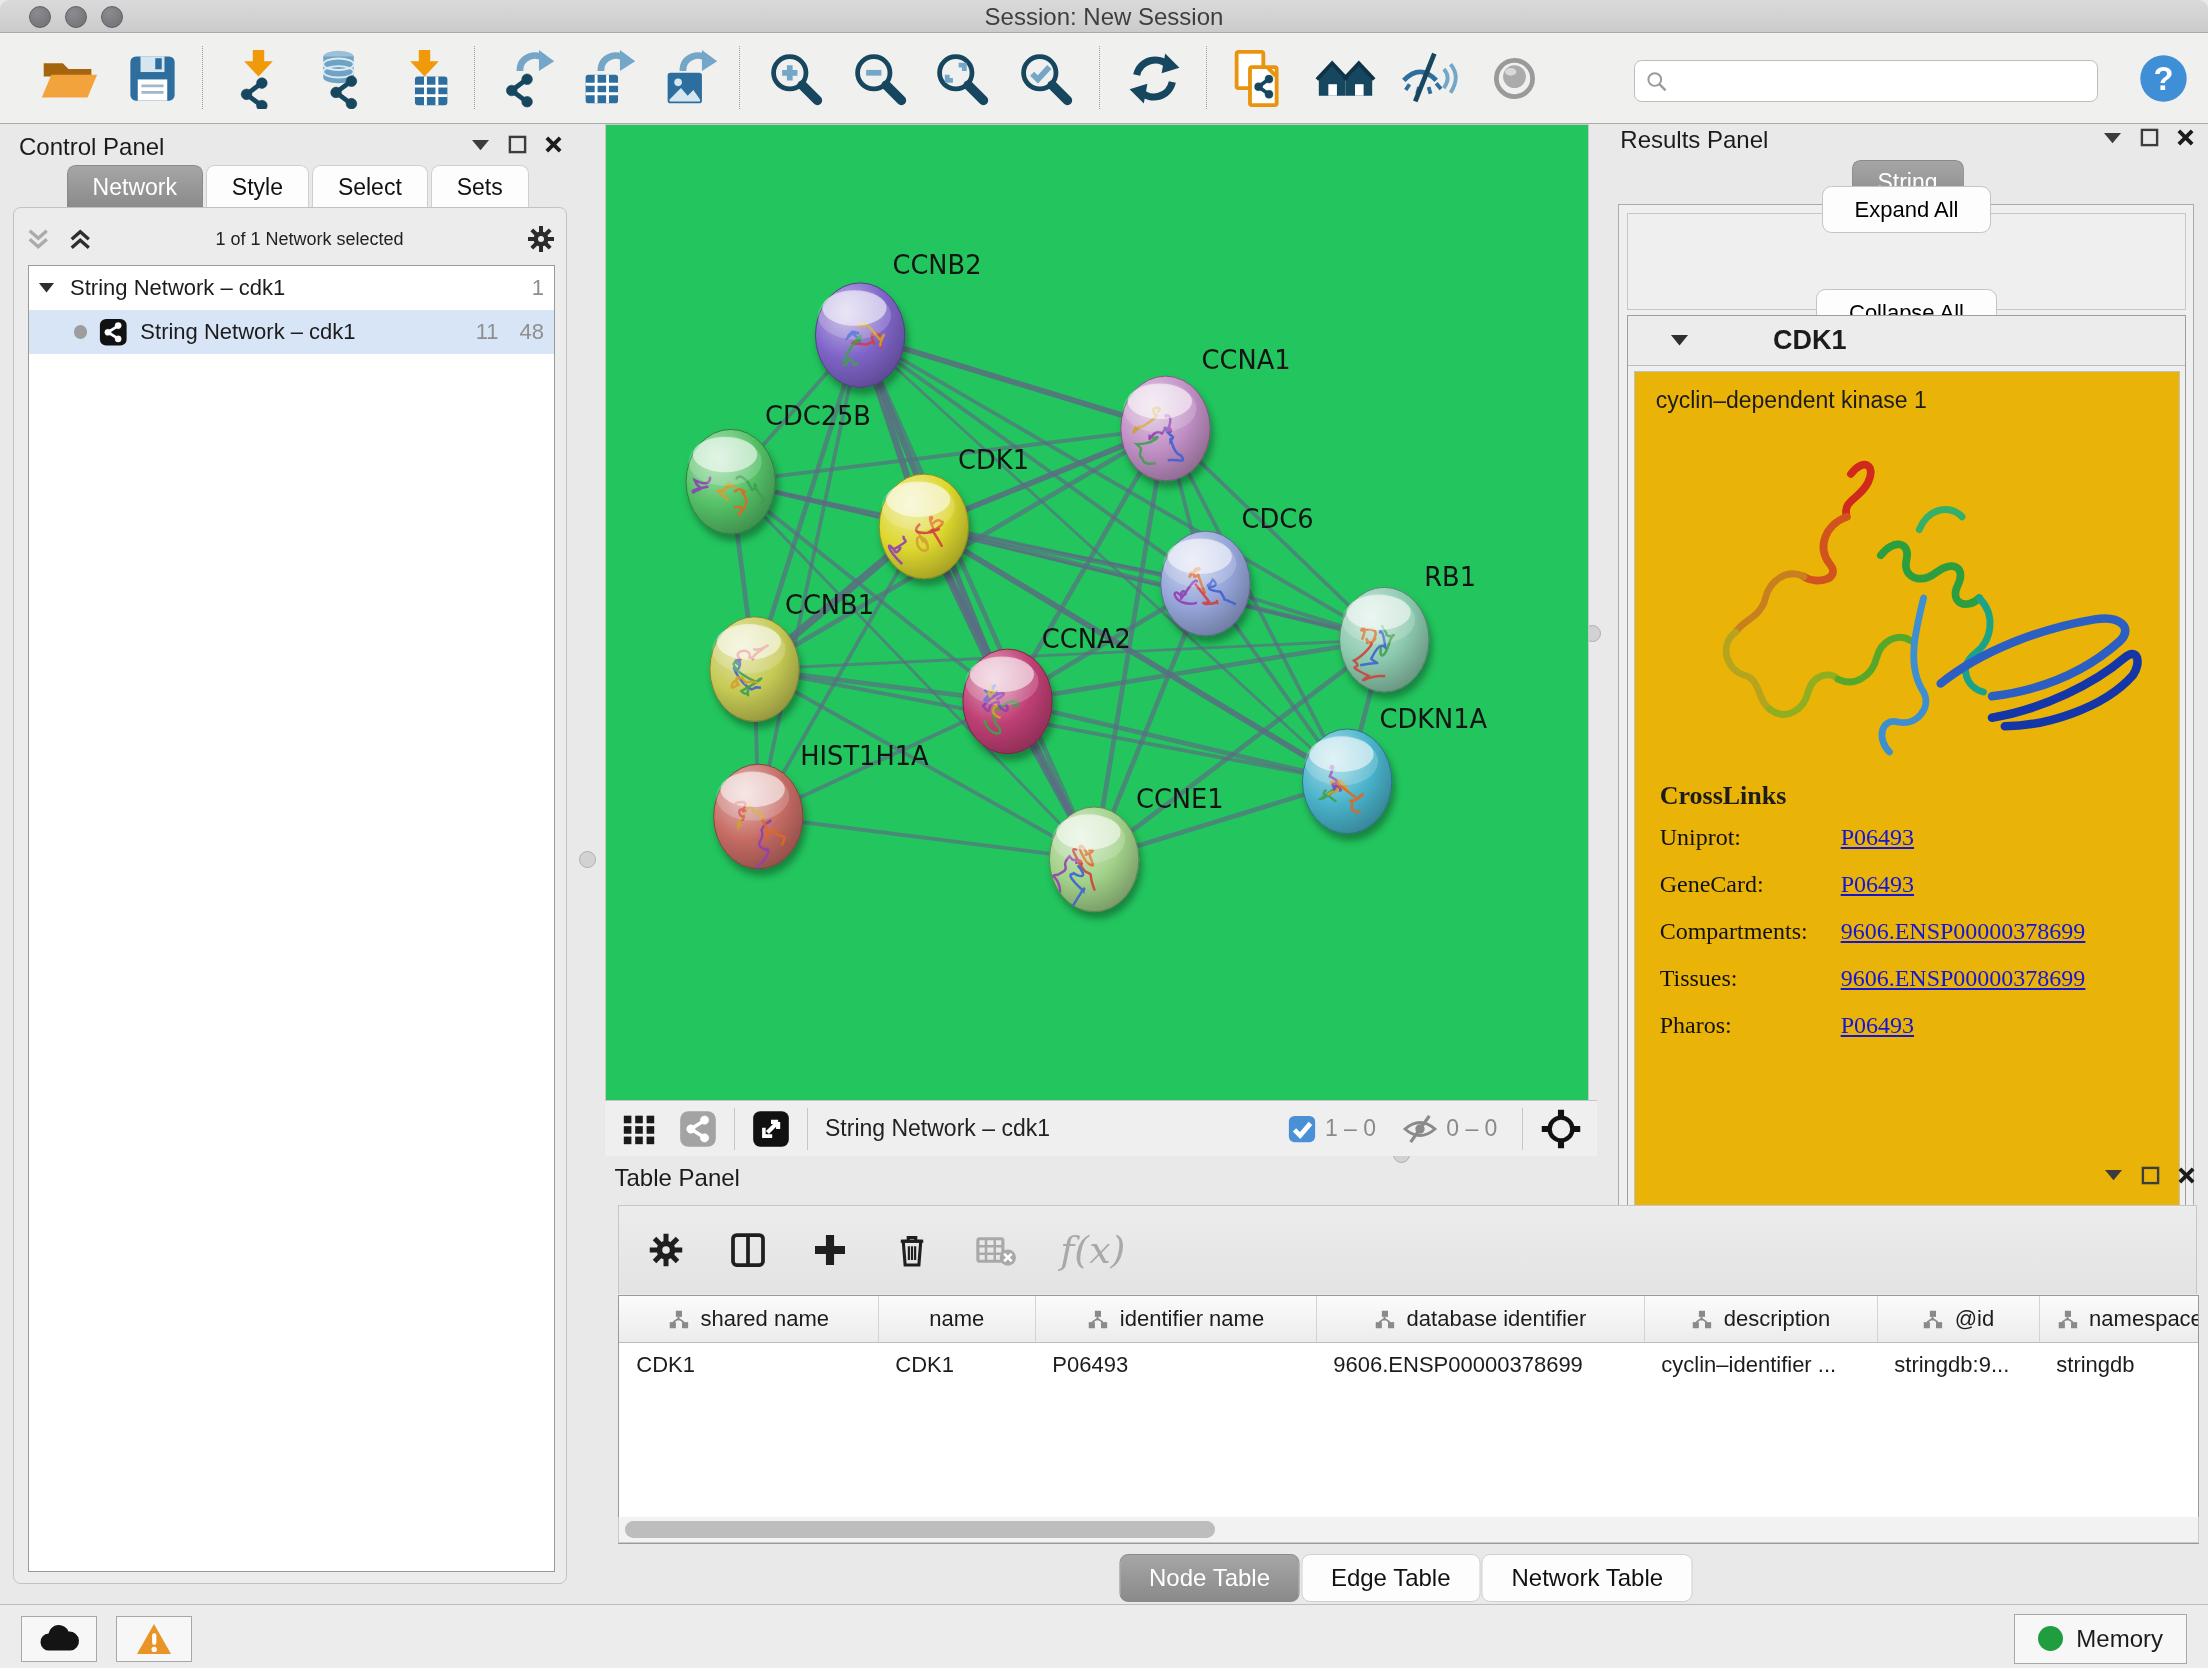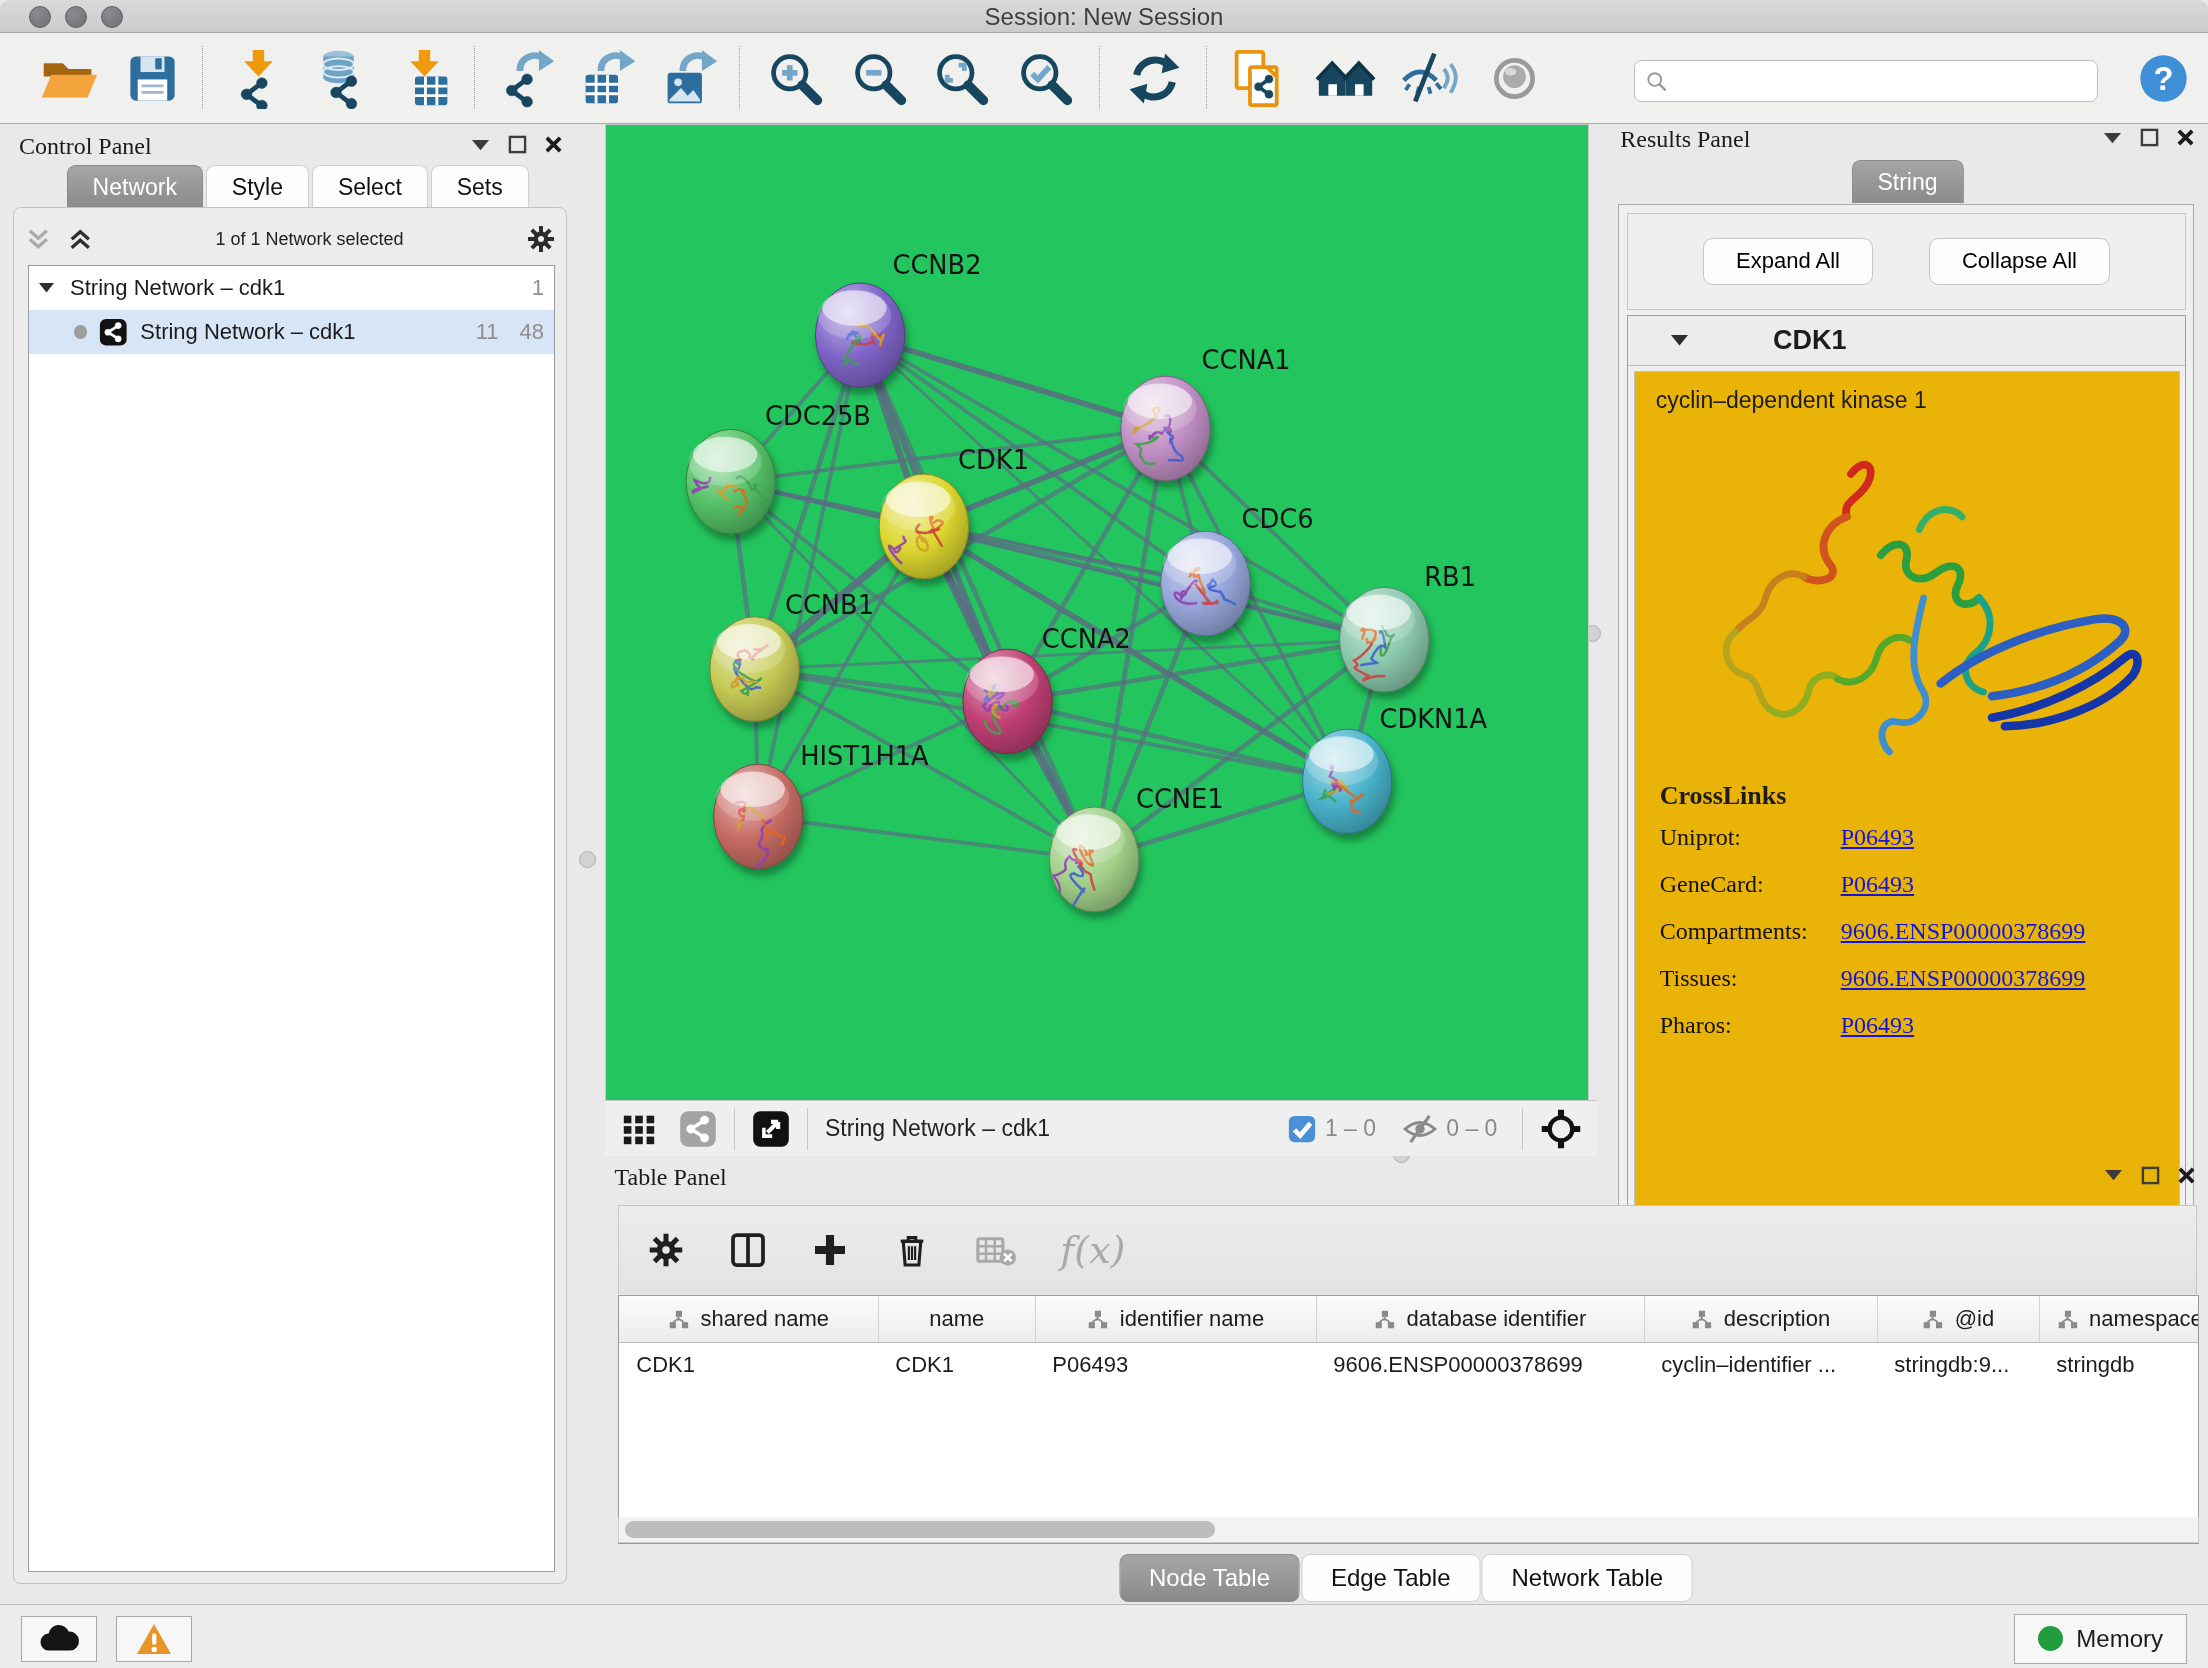--- a/index.html
+++ b/index.html
@@ -17,21 +17,21 @@
   
   #toolbar{left:0;top:33px;width:2208px;height:90px;background:#f0f0ef;border-bottom:1px solid #ababab;}
   .tbtn{position:absolute;top:11.4px;width:68px;height:68px;display:flex;align-items:center;justify-content:center;}
   .tsep{position:absolute;top:13.3px;width:0;height:63px;border-left:1.9px dotted #9c9c9c;}
   #toolbar-search{position:absolute;left:1634px;top:27px;width:464px;height:42px;background:#fff;
                   border:1px solid #bdbdbd;border-radius:7.6px;display:flex;align-items:center;padding:0 9.5px;box-sizing:border-box;}
   #toolbar-search input{border:none;outline:none;font-size:21px;width:100%;background:transparent;
                         font-family:"Liberation Sans",sans-serif;}
 
   
-  .panel-title{font-size:24px;color:#1b1b1b;font-family:Liberation Serif, serif;}
+  .panel-title{font-size:24px;color:#1b1b1b;}
 
   
   #control-panel{left:7.6px;top:133px;width:563px;height:1455px;}
   #cp-header{position:absolute;left:11.4px;top:0px;}
   .hdr-icons{position:absolute;top:1.9px;display:flex;gap:17px;align-items:center;}
   .tabrow{position:absolute;display:flex;}
   .tab{height:42px;line-height:42px;padding:0 25px;background:#fdfdfd;border:1px solid #cfcfcf;
        border-bottom:none;border-radius:8.6px 8.6px 0 0;font-size:23px;margin-right:2.9px;color:#111;}
   .tab.sel{background:linear-gradient(#a6a6a6,#8a8a8a);color:#fff;border-color:#8a8a8a;}
   #cp-body{position:absolute;left:5.7px;top:74px;width:552px;height:1375px;background:#ececec;
@@ -55,21 +55,21 @@
                border-top:1px solid #c6c6c6;display:flex;align-items:center;}
   #net-title{font-size:23px;color:#222;}
   .nt-sep{width:0;height:42px;border-left:1px solid #c6c6c6;margin:0 17px;}
   .counts{font-size:23px;color:#8a8a8a;margin:0 7.6px;}
 
   
   #results-panel{left:1607px;top:124px;width:601px;height:1032px;}
   #rp-tab{position:absolute;left:50%;transform:translateX(-50%);top:36px;}
   #rp-box{position:absolute;left:11.4px;top:80px;width:574px;height:1029px;background:#efefef;border:1px solid #ababab;}
   #rp-btnrow{position:absolute;left:7.6px;top:7.6px;width:557px;height:95px;border:1px solid #c6c6c6;background:#efefef;
-             display:flex;align-items:center;justify-content:center;gap:56px;}
+             display:flex;align-items:center;justify-content:center;gap:56px;flex-direction:column;}
   .rp-btn{background:#fdfdfd;border:1px solid #c4c4c4;border-radius:9.5px;font-size:22px;padding:9.5px 32px;}
   #rp-section{position:absolute;left:7.6px;top:110px;width:557px;height:905px;border:1px solid #9e9e9e;}
   #rp-sec-header{height:49px;background:#ececec;display:flex;align-items:center;border-bottom:1px solid #bdbdbd;}
   #rp-gene{font-size:27px;font-weight:bold;margin-left:84px;}
   #rp-sec-body{position:absolute;left:5.7px;top:55px;width:544px;height:841px;border:1px solid #c0c0c0;background:#eab308;}
   #rp-desc{font-size:23px;margin:15px 0 0 21px;}
   #crosslinks{position:absolute;left:25px;top:409px;font-family:"Liberation Serif",serif;}
   #crosslinks h3{font-size:26px;margin:0 0 13.3px 0;}
   .xrow{display:flex;font-size:24px;margin-bottom:20px;align-items:center;}
   .xrow .xl{width:181px;color:#111;}

